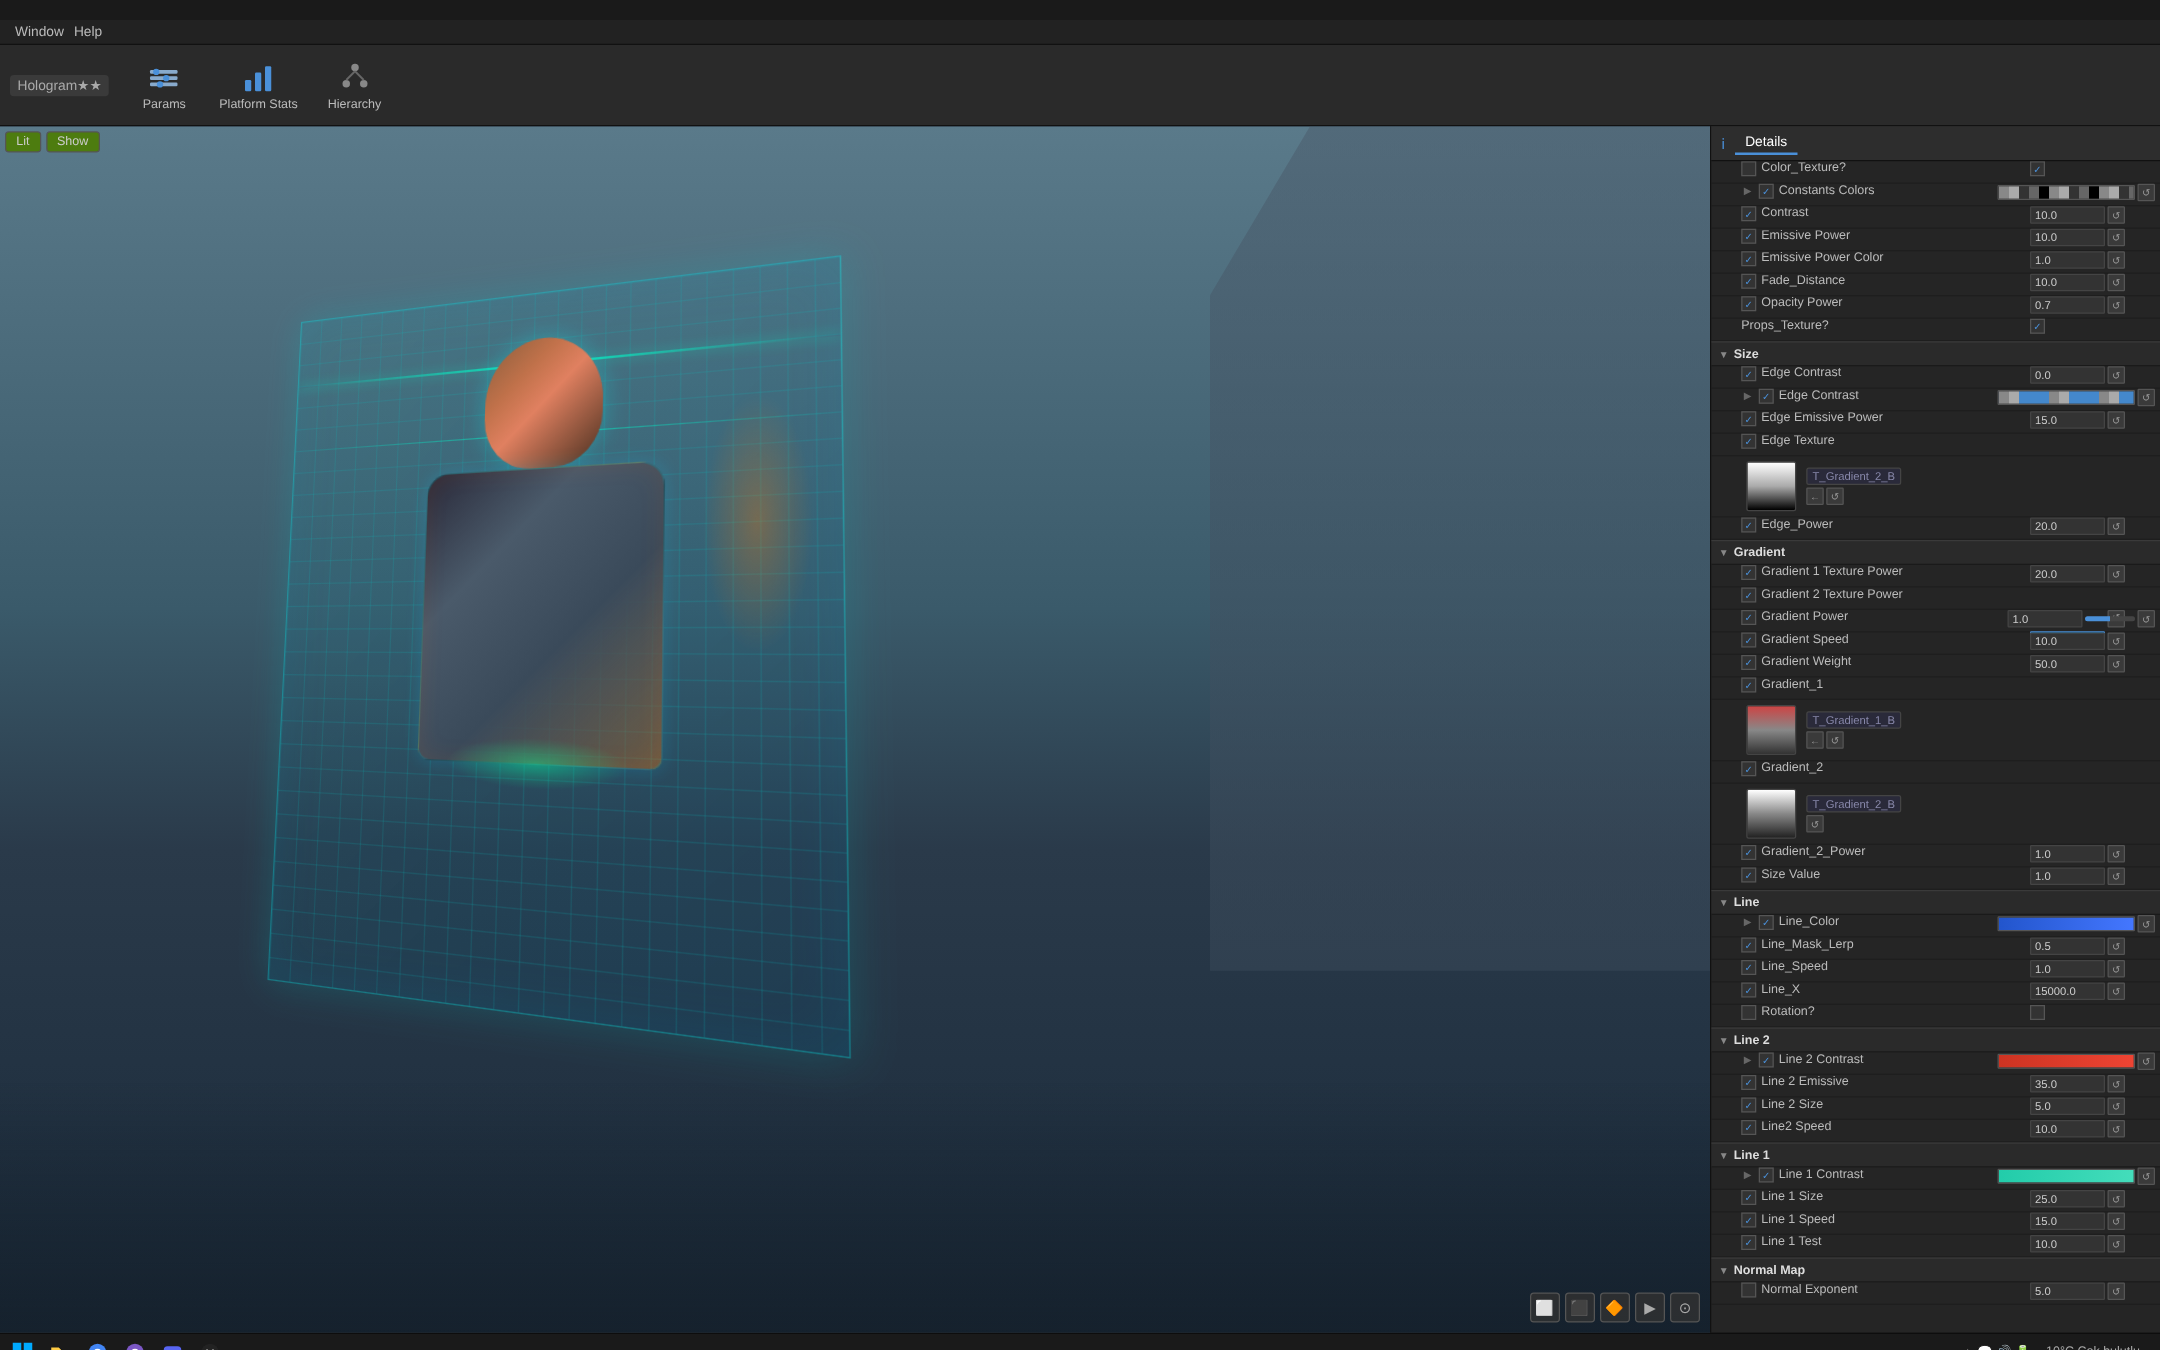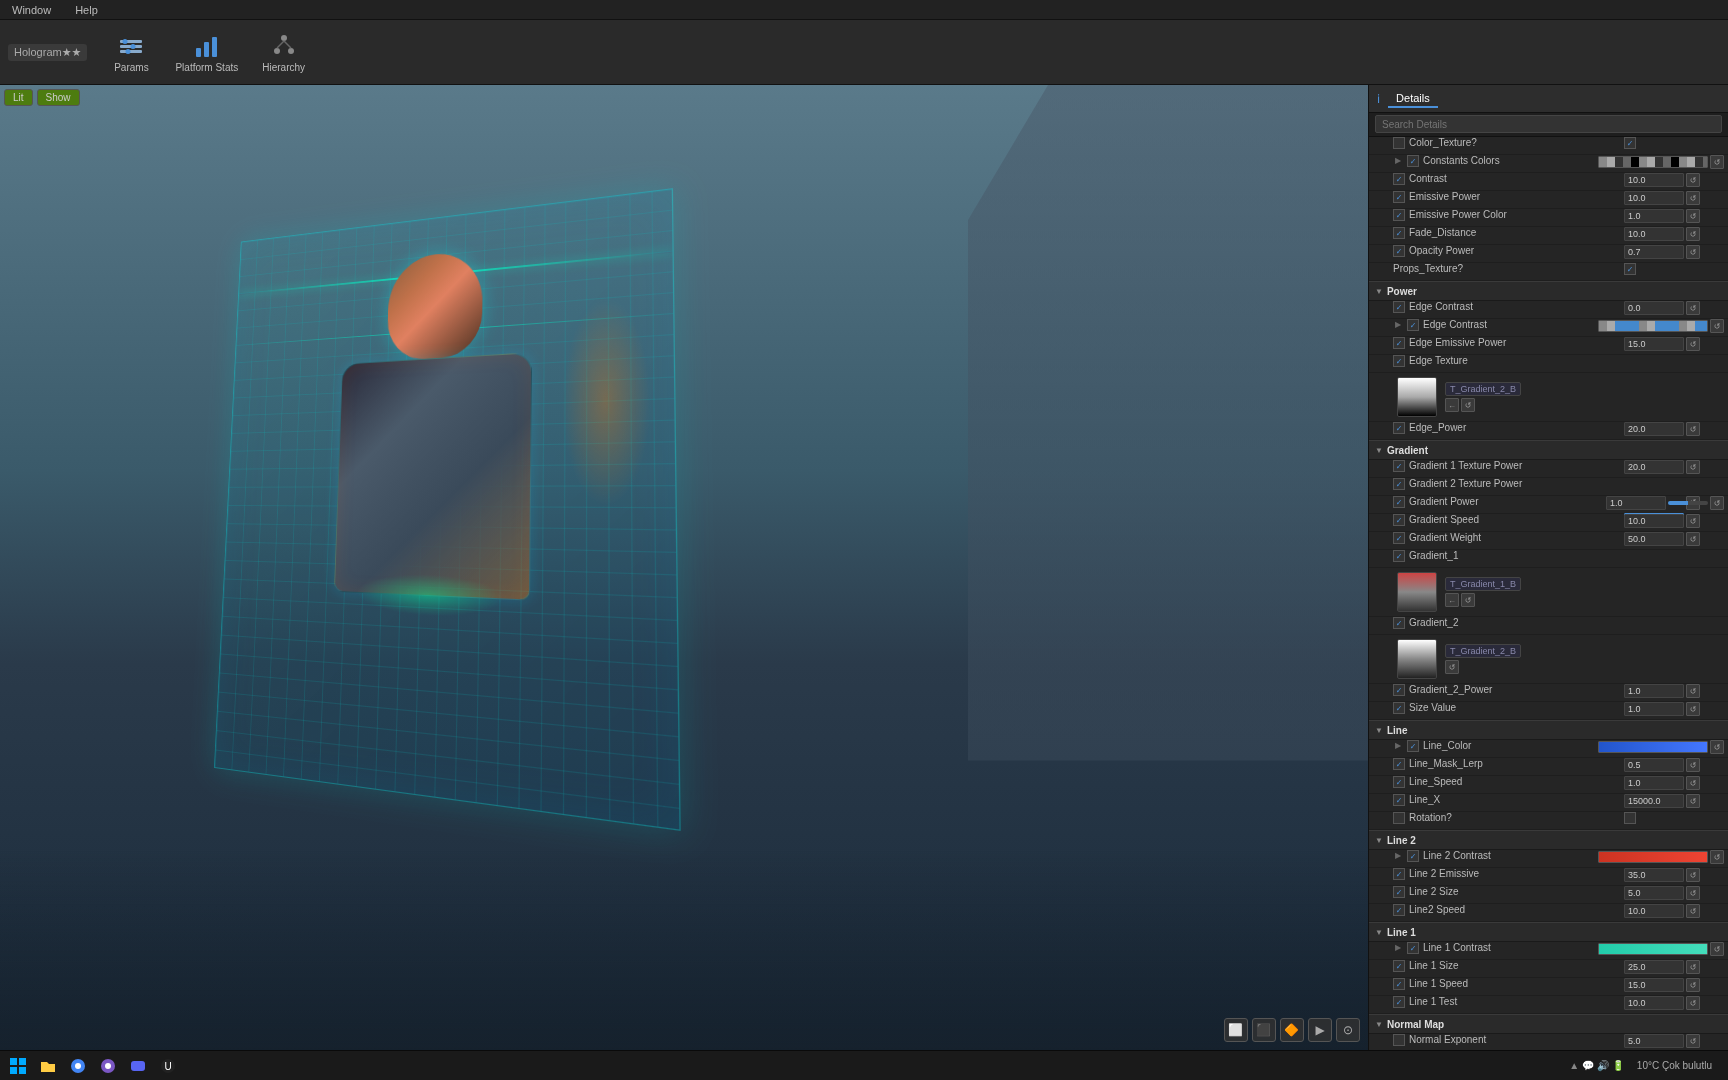--- a/index.html
+++ b/index.html
@@ -54,22 +54,23 @@
       white-space: nowrap;
     }
 
     
     .menu-bar {
       height: 20px;
       background: #222;
       display: flex;
       align-items: center;
       padding: 0 8px;
-      gap: 16px;
+      gap: 0;
       border-bottom: 1px solid #111;
+      margin-top: 16px;
     }
     .menu-item {
       font-size: 11px;
       color: #bbb;
       cursor: pointer;
       padding: 0 4px;
     }
 
     
     .main-layout {
@@ -626,23 +627,20 @@
     </div>
   </div>
 
   <div class="details-panel">
 
     <div class="panel-header">
       <span style="color:#4a90d9;font-size:12px;">ℹ</span>
       <span class="panel-tab active">Details</span>
     </div>
 
-    <div class="search-bar">
-      <input type="text" placeholder="Search Details" style="">
-    </div>
 
     <div class="panel-content">
 
       <div class="prop-row">
         <div class="prop-check"></div>
         <span class="prop-name">Color_Texture?</span>
         <div class="prop-value-area">
           <div class="prop-check checked"></div>
         </div>
       </div>
@@ -704,21 +702,21 @@
 
       <div class="prop-row">
         <span class="prop-name">Props_Texture?</span>
         <div class="prop-value-area">
           <div class="prop-check checked"></div>
         </div>
       </div>
 
       <div class="section-header">
         <span class="arrow">▼</span>
-        <span class="label">Power</span>
+        <span class="label">Size</span>
       </div>
 
       <div class="prop-row">
         <div class="prop-check checked"></div>
         <span class="prop-name">Edge Contrast</span>
         <div class="prop-value-area">
           <input class="prop-input" value="0.0" style="">
           <div class="prop-btn">↺</div>
         </div>
       </div>

